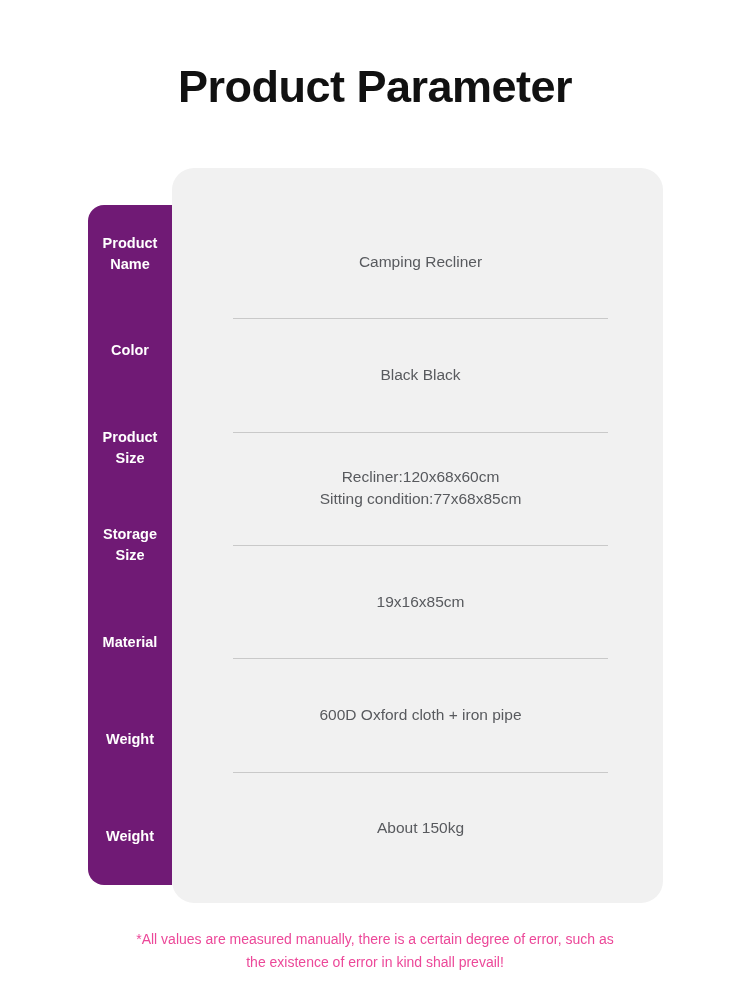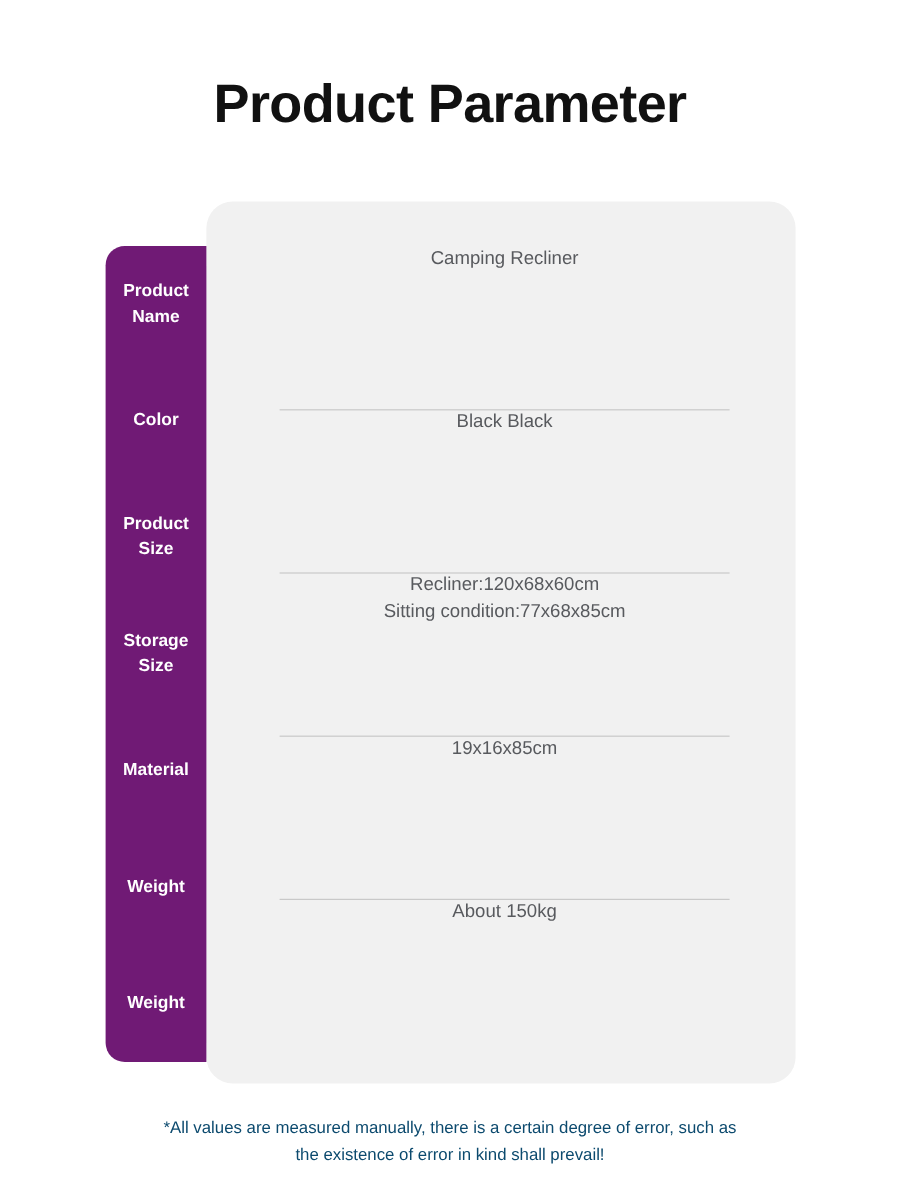--- a/index.html
+++ b/index.html
@@ -83,20 +83,21 @@
     width: 375px;
     height: 680px;
     display: flex;
     flex-direction: column;
     z-index: 3;
   }
 
   .value-cell {
     flex: 1 1 0;
     display: flex;
+    align-items: center;
     justify-content: center;
     text-align: center;
     position: relative;
     box-sizing: border-box;
   }
 
   .value-cell + .value-cell::before {
     content: "";
     position: absolute;
     top: 0;
@@ -113,21 +114,21 @@
     white-space: pre-line;
     font-weight: normal;
   }
 
   .footnote {
     position: absolute;
     top: 928px;
     left: 0;
     width: 750px;
     text-align: center;
-    color: #0c4a6e;
+    color: #ec4899;
     font-size: 14px;
     line-height: 23px;
     white-space: pre-line;
   }
 </style>
 </head>
 <body>
 
 <div class="page">
 
@@ -156,20 +157,23 @@
       <span class="value-text">Black Black</span>
     </div>
     <div class="value-cell">
       <span class="value-text">Recliner:120x68x60cm
 Sitting condition:77x68x85cm</span>
     </div>
     <div class="value-cell">
       <span class="value-text">19x16x85cm</span>
     </div>
     <div class="value-cell">
+      <span class="value-text">600D Oxford cloth + iron pipe</span>
+    </div>
+    <div class="value-cell">
       <span class="value-text">About 150kg</span>
     </div>
   </div>
 
   <div class="footnote">*All values are measured manually, there is a certain degree of error, such as
 the existence of error in kind shall prevail!</div>
 
 </div>
 
 </body></html>

